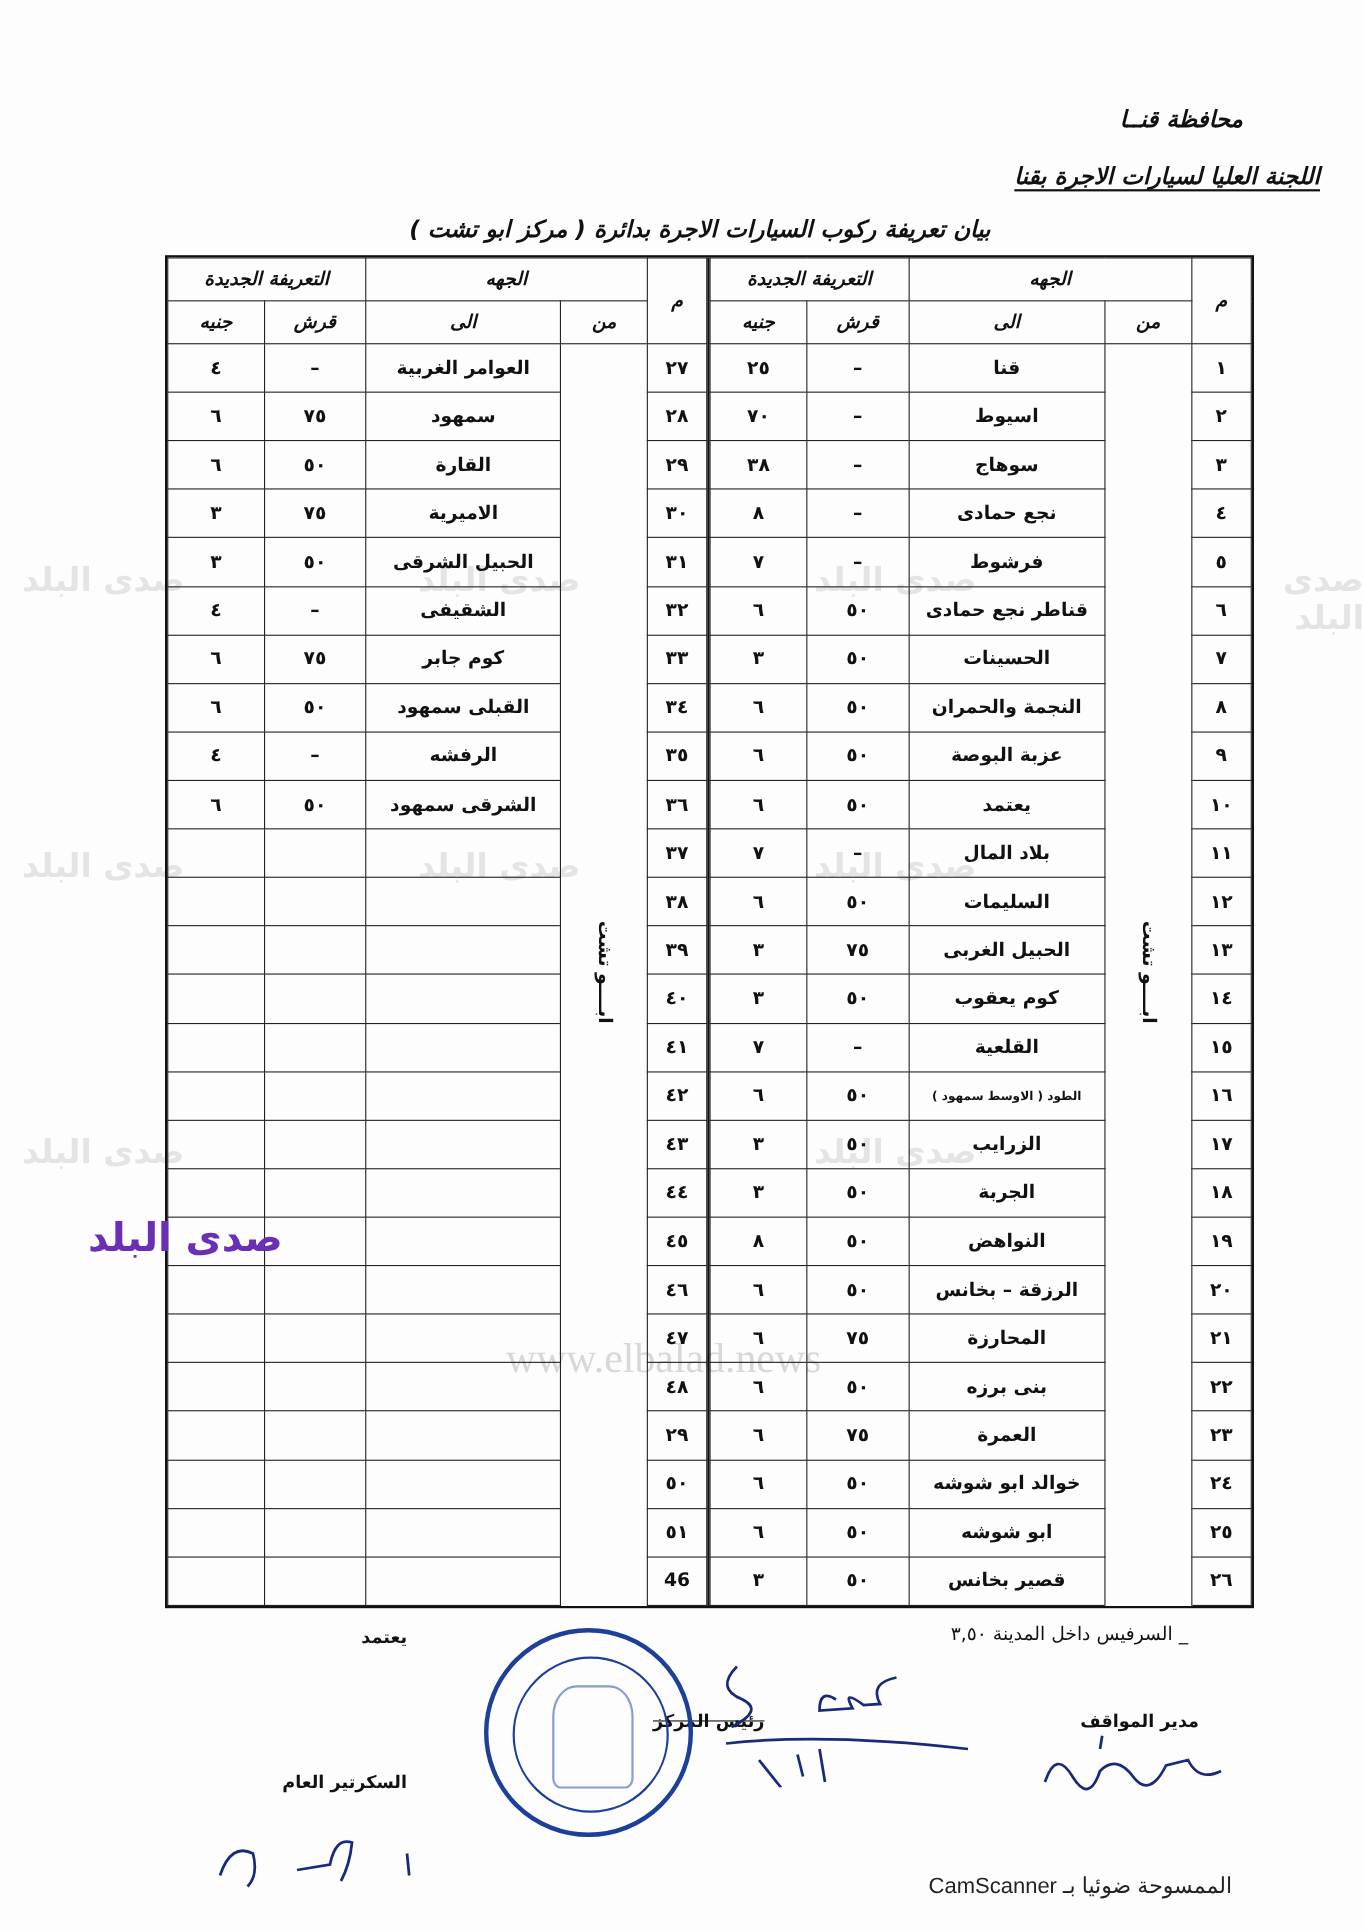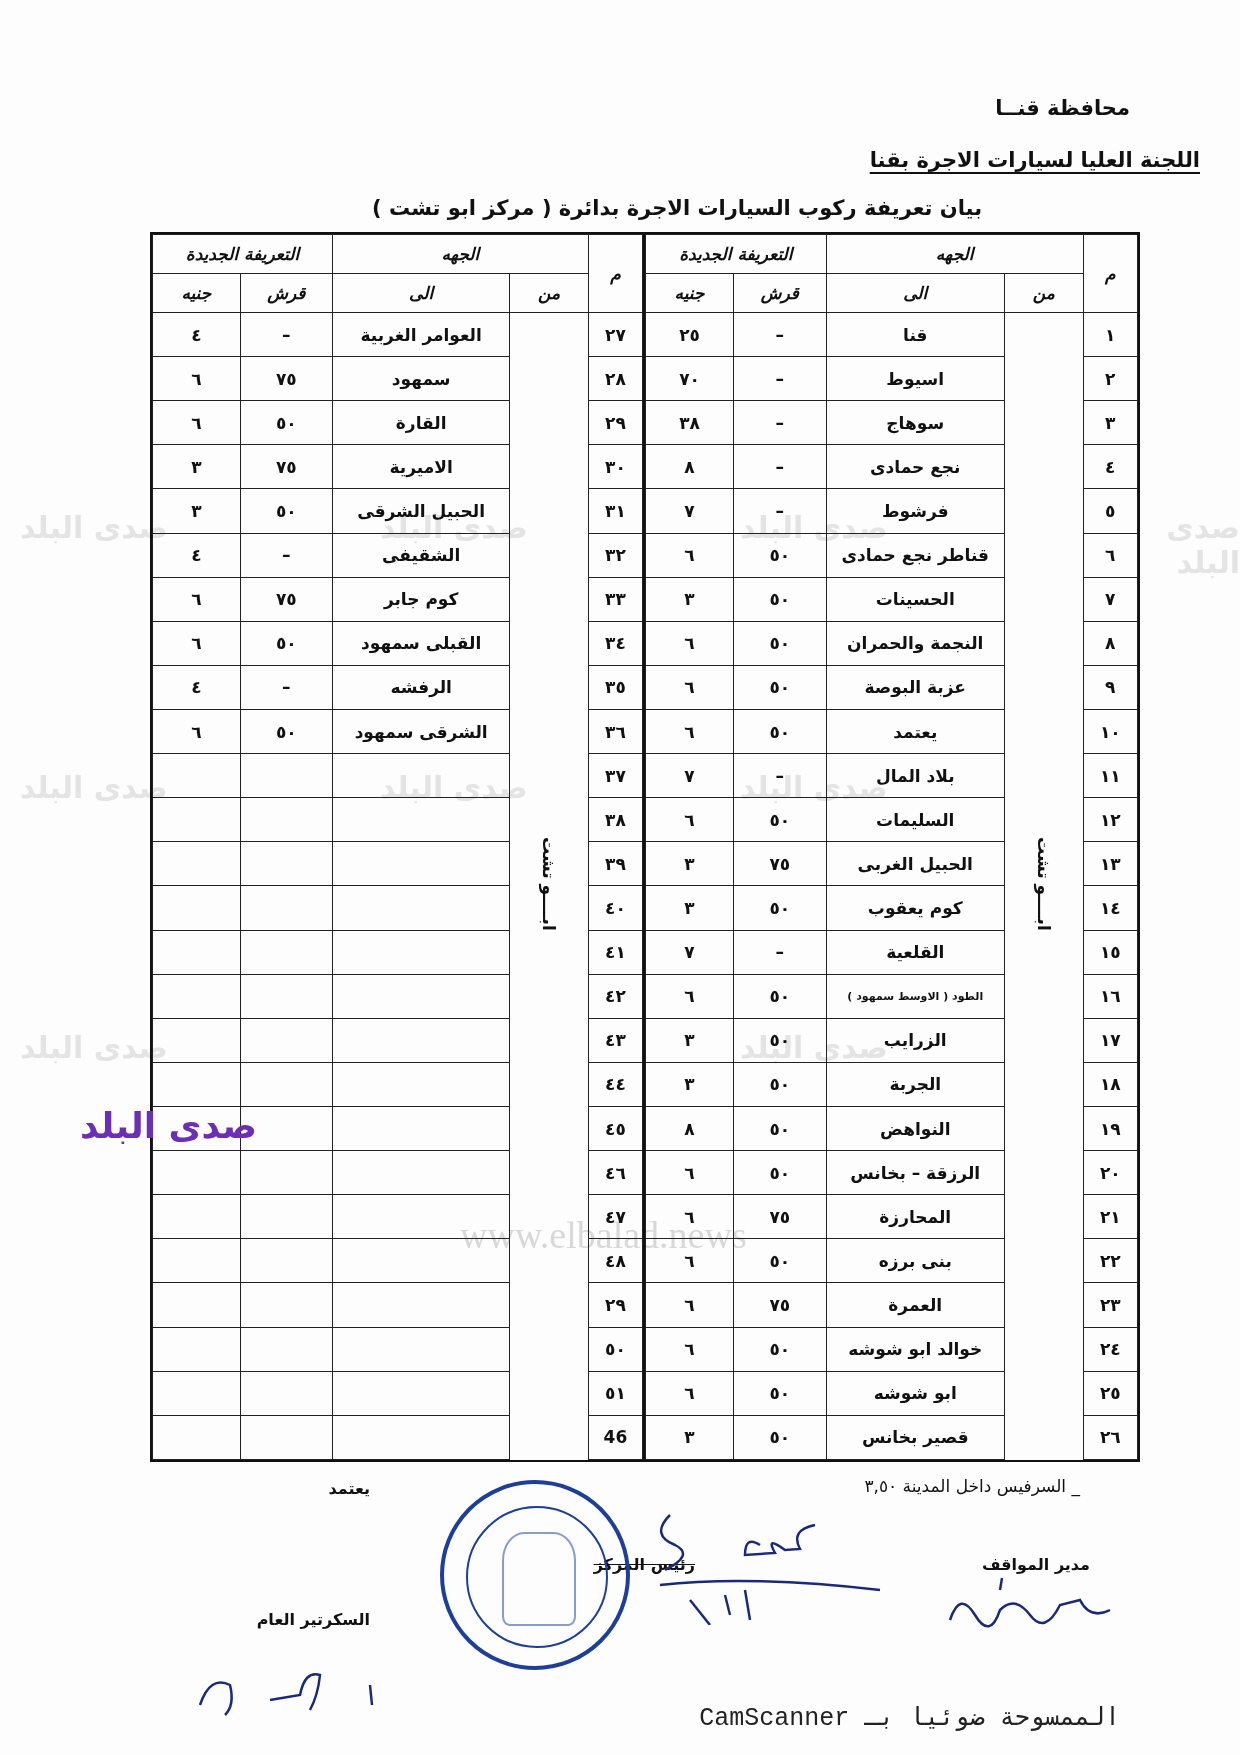--- a/index.html
+++ b/index.html
@@ -1,18 +1,18 @@
 <!DOCTYPE html>
 <html><head>
 <meta charset="utf-8">
 <style>
   html,body{margin:0;padding:0;background:#fff;}
   body{width:1240px;height:1755px;position:relative;overflow:hidden;font-family:"DejaVu Sans","Liberation Sans",sans-serif;color:#111;}
   .page{position:absolute;left:0;top:0;width:1240px;height:1755px;background:#fdfdfd;}
-  .hdr{position:absolute;direction:rtl;font-weight:bold;color:#111;}
+  .hdr{position:absolute;direction:rtl;font-weight:bold;color:#111;font-style:italic;}
   .h1{right:110px;top:96px;font-size:21px;}
   .h2{right:40px;top:148px;font-size:21px;text-decoration:underline;text-underline-offset:5px;}
   .h3{left:372px;top:196px;font-size:21px;white-space:nowrap;}
   .h3 b{font-weight:900;}
   .tables{position:absolute;left:150px;top:232px;width:990px;height:1230px;border:2.5px solid #111;box-sizing:border-box;display:flex;flex-direction:row-reverse;}
   .half{position:relative;height:100%;box-sizing:border-box;}
   .half.right{width:495px;}
   .half.left{width:495px;border-right:2px solid #111;}
   table{border-collapse:collapse;width:100%;height:100%;direction:rtl;table-layout:fixed;}
   td,th{border:1.5px solid #222;text-align:center;font-size:17px;font-weight:bold;padding:0;overflow:hidden;white-space:nowrap;}
@@ -22,21 +22,21 @@
   .vert{writing-mode:vertical-rl;font-size:17px;font-weight:bold;letter-spacing:2px;}
   .small{font-size:11px;}
   .note{position:absolute;right:160px;top:1476px;direction:rtl;font-size:17px;font-weight:normal;}
   .sig{position:absolute;direction:rtl;font-size:16px;font-weight:bold;}
   .stamp{position:absolute;left:440px;top:1480px;width:190px;height:190px;border-radius:50%;border:4px solid #1d3f9a;box-sizing:border-box;}
   .stamp::after{content:"";position:absolute;left:22px;top:22px;width:138px;height:138px;border-radius:50%;border:2px solid #1d3f9a;}
   .eagle{position:absolute;left:58px;top:48px;width:70px;height:90px;border:2px solid #3a5cb0;border-radius:30% 30% 10% 10%;opacity:.6;}
   .scrib{position:absolute;stroke:#1a2a7a;fill:none;stroke-width:2.5;}
   .wm{position:absolute;color:#e4e4e4;font-size:30px;font-weight:bold;direction:rtl;pointer-events:none;}
   .logo{position:absolute;left:80px;top:1105px;font-size:36px;font-weight:900;color:#6a2fb5;direction:rtl;}
-  .cam{position:absolute;right:120px;top:1702px;direction:rtl;font-size:25px;color:#222;font-family:Liberation Mono, monospace;}
+  .cam{position:absolute;right:120px;top:1702px;direction:rtl;font-size:20px;color:#222;font-family:Liberation Sans, sans-serif;}
 </style>
 </head>
 <body>
 
 <div class="page">
 
   <div class="wm" style="left:20px;top:510px;">صدى البلد</div>
   <div class="wm" style="left:380px;top:510px;">صدى البلد</div>
   <div class="wm" style="left:740px;top:510px;">صدى البلد</div>
   <div class="wm" style="left:1110px;top:510px;">صدى البلد</div>

